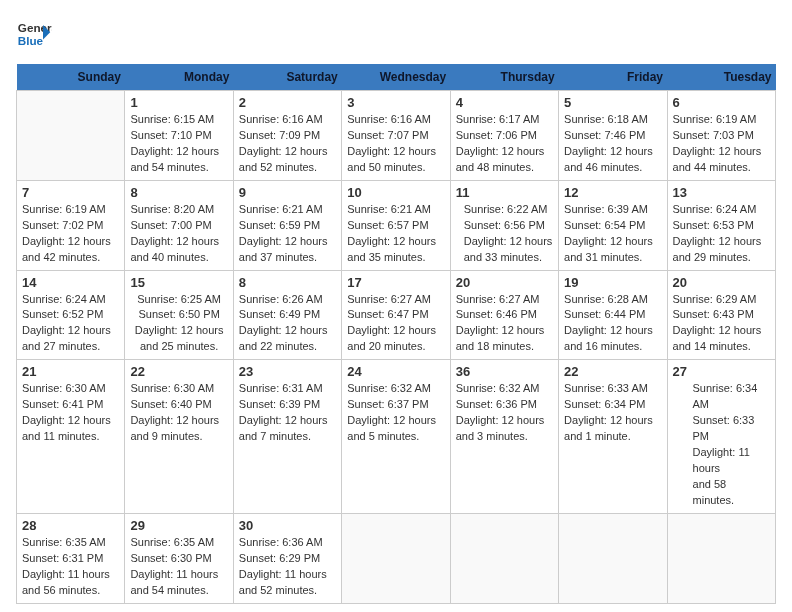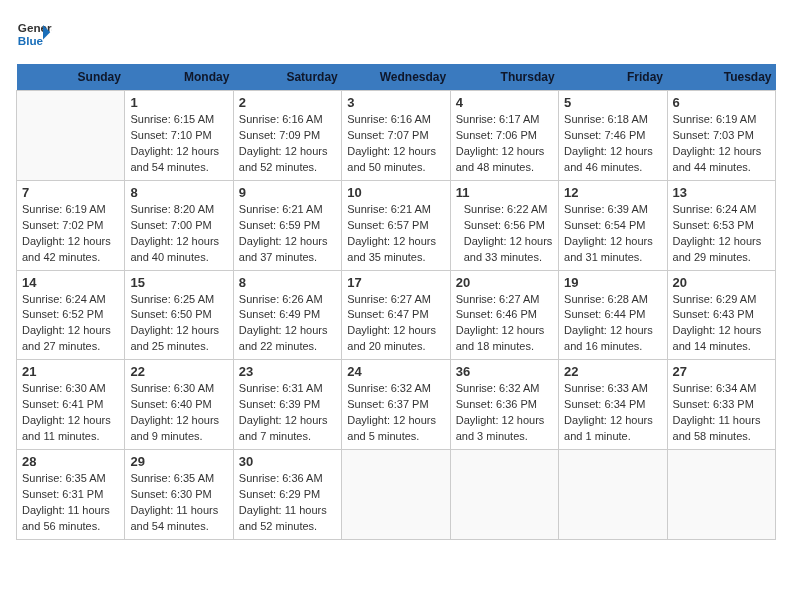--- a/index.html
+++ b/index.html
@@ -202,21 +202,21 @@
       <tr>
         <td>
           <span class="day-num">14</span>
           <div class="day-info" style="white-space: pre-line;">Sunrise: 6:24 AM
 Sunset: 6:52 PM
 Daylight: 12 hours
 and 27 minutes.</div>
         </td>
         <td>
           <span class="day-num">15</span>
-          <div class="day-info" style="white-space: pre-line;">Sunrise: 6:25 AM
+          <div class="day-info" style="white-space: pre-line; text-align: center;">Sunrise: 6:25 AM
 Sunset: 6:50 PM
 Daylight: 12 hours
 and 25 minutes.</div>
         </td>
         <td>
           <span class="day-num">8</span>
           <div class="day-info" style="white-space: pre-line;">Sunrise: 6:26 AM
 Sunset: 6:49 PM
 Daylight: 12 hours
 and 22 minutes.</div>
@@ -288,21 +288,21 @@
         </td>
         <td>
           <span class="day-num">22</span>
           <div class="day-info" style="white-space: pre-line;">Sunrise: 6:33 AM
 Sunset: 6:34 PM
 Daylight: 12 hours
 and 1 minute.</div>
         </td>
         <td>
           <span class="day-num">27</span>
-          <div class="day-info" style="white-space: pre-line;">Sunrise: 6:34 AM
+          <div class="day-info" style="white-space: pre-line; margin-left: 20px;">Sunrise: 6:34 AM
 Sunset: 6:33 PM
 Daylight: 11 hours
 and 58 minutes.</div>
         </td>
       </tr>
       <tr>
         <td>
           <span class="day-num">28</span>
           <div class="day-info" style="white-space: pre-line;">Sunrise: 6:35 AM
 Sunset: 6:31 PM

